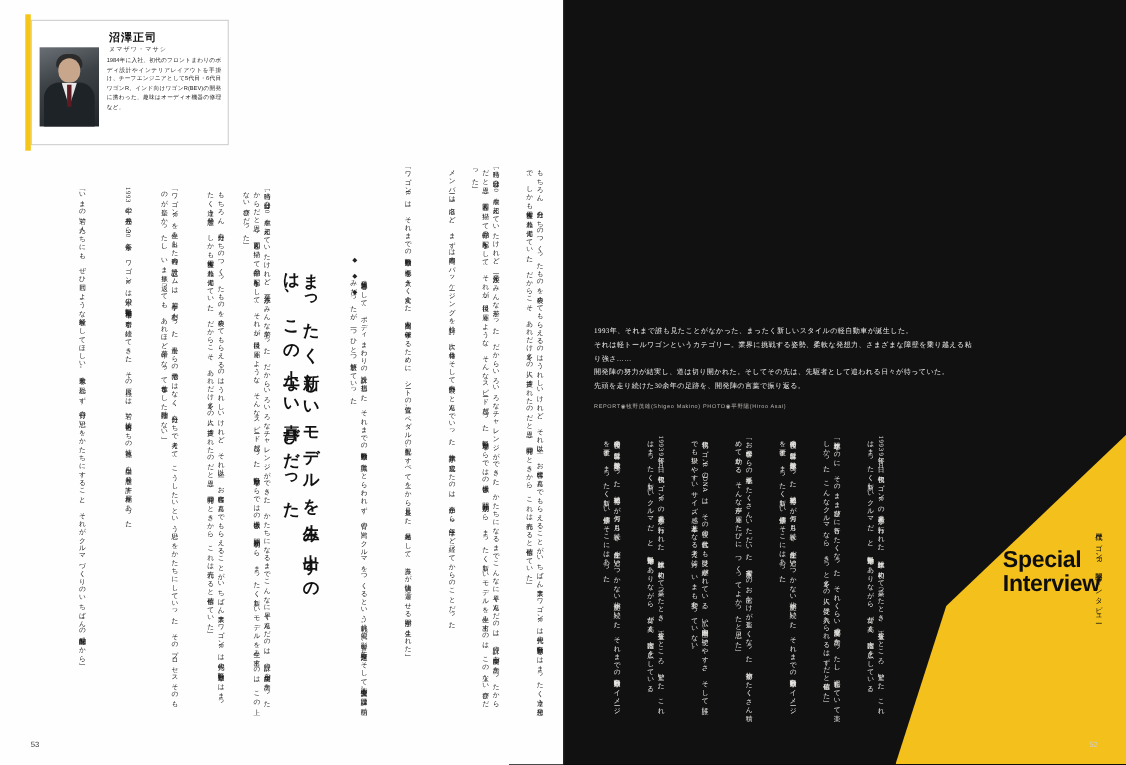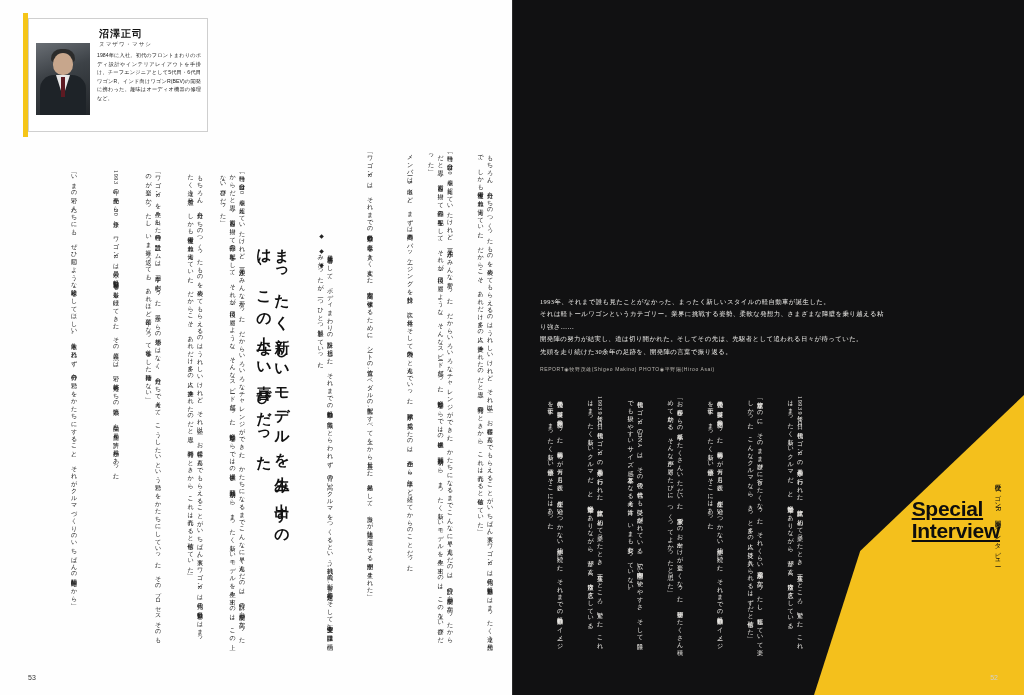--- a/index.html
+++ b/index.html
@@ -30,21 +30,21 @@
 
   
   .vcol{position:absolute;writing-mode:vertical-rl;font-size:6.1px;line-height:1.55;color:#1a1a1a;letter-spacing:0.6px;text-align:justify;font-family:"Liberation Serif",serif;}
 
   .pagenum{position:absolute;bottom:14px;font-size:7px;color:#333;}
   .pagenum.left{left:28px;color:#333;}
   .pagenum.right{right:26px;color:#cfcfcf;}
 
   
   .wedge{position:absolute;right:0;bottom:0;width:210px;height:300px;background:#f4c01c;clip-path:polygon(100% 0,100% 100%,0 100%, 22% 52%);}
-  .si{position:absolute;right:24px;bottom:152px;color:#0e0e0e;font-size:21px;font-weight:bold;line-height:1.08;letter-spacing:-0.3px;text-align:left;text-decoration:underline;}
+  .si{position:absolute;right:24px;bottom:152px;color:#0e0e0e;font-size:21px;font-weight:bold;line-height:1.08;letter-spacing:-0.3px;text-align:left;}
   .si-sub{position:absolute;right:22px;bottom:130px;writing-mode:vertical-rl;font-size:6.6px;color:#111;letter-spacing:1px;}
   .vcol-w{position:absolute;writing-mode:vertical-rl;font-size:6.1px;line-height:1.55;color:#eceae6;letter-spacing:.6px;text-align:justify;font-family:"Liberation Serif",serif;}
 
   .sep{position:absolute;left:512px;top:0;width:1px;height:695px;background:#2a2a2a;}
   .diamonds{position:absolute;writing-mode:vertical-rl;font-size:6px;color:#222;letter-spacing:3px;}
 </style>
 </head>
 <body>
 
 <div class="spread">

